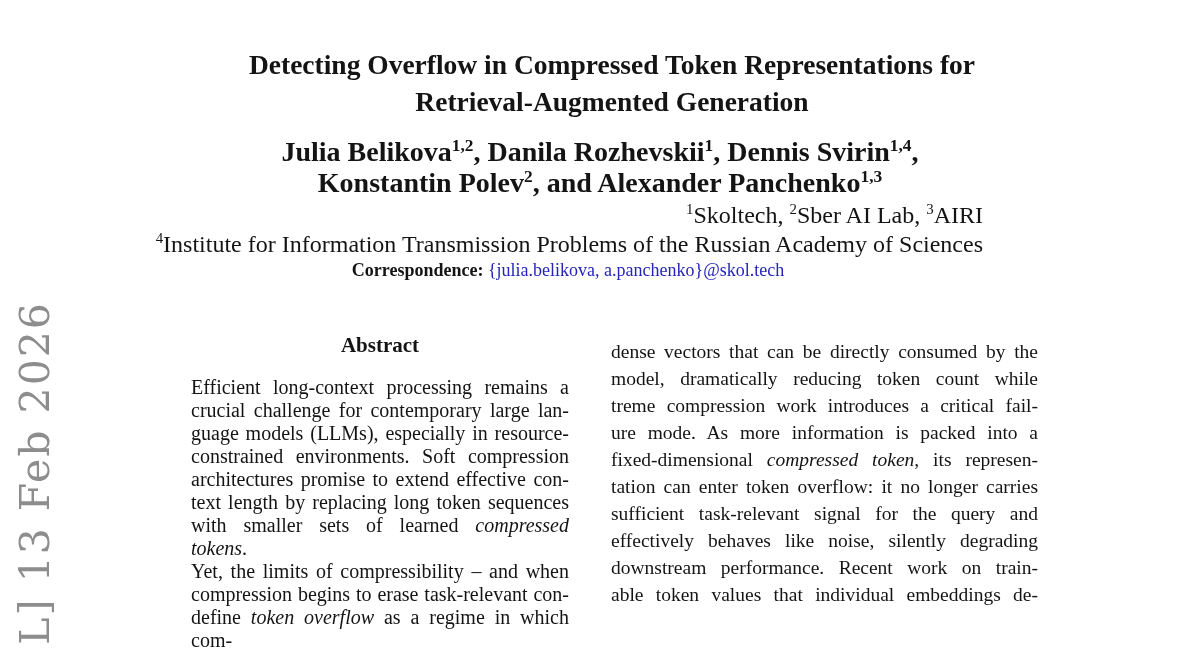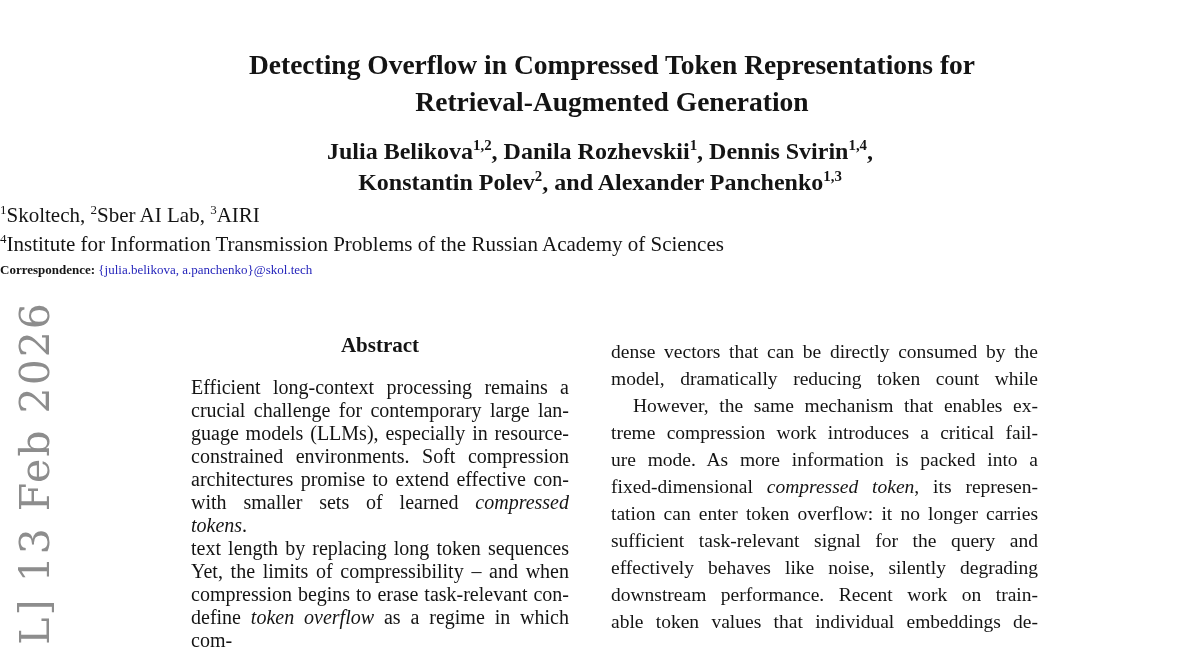--- a/index.html
+++ b/index.html
@@ -26,31 +26,31 @@
   }
   
   .title {
     position: absolute; top: 46px; left: 0; width: 1200px;
     text-align: center; font-weight: bold;
     font-size: 27.5px; line-height: 37px; padding-left: 12px;
   }
   .authors {
     position: absolute; top: 136px; left: 0; width: 1200px;
     text-align: center; font-weight: bold;
-    font-size: 24px; line-height: 31px;
+    font-size: 28px; line-height: 31px;
   }
   .affils {
     position: absolute; top: 201px; left: 0; width: 983px;
-    text-align: left;
-    font-size: 21px; line-height: 29px;
+    text-align: right;
+    font-size: 24px; line-height: 29px;
   }
   .correspondence {
     position: absolute; top: 259px; left: 0; width: 1136px;
-    text-align: left;
-    font-size: 13px; line-height: 22px;
+    text-align: center;
+    font-size: 18px; line-height: 22px;
   }
   .correspondence .label { font-weight: bold; }
   
   .col-abstract {
     position: absolute; left: 191px; top: 332px; width: 378px;
   }
   .abs-heading {
     text-align: center; font-weight: bold;
     font-size: 21px; line-height: 26px;
     margin-bottom: 18px;
@@ -95,33 +95,32 @@
 </div>
 
 <div class="col-abstract">
   <div class="abs-heading">Abstract</div>
   <div class="abs-body">
       <div class="jline"><span>Efficient long-context processing remains a</span></div>
       <div class="jline"><span>crucial challenge for contemporary large lan-</span></div>
       <div class="jline"><span>guage models (LLMs), especially in resource-</span></div>
       <div class="jline"><span>constrained environments.  Soft compression</span></div>
       <div class="jline"><span>architectures promise to extend effective con-</span></div>
+      <div class="jline"><span>text length by replacing long token sequences</span></div>
       <div class="jline"><span>with smaller sets of learned </span><span class="i">compressed tokens</span><span>.</span></div>
-      <div class="jline"><span>text length by replacing long token sequences</span></div>
       <div class="jline"><span>Yet, the limits of compressibility – and when</span></div>
       <div class="jline"><span>compression begins to erase task-relevant con-</span></div>
       <div class="jline"><span>define </span><span class="i">token overflow</span><span> as a regime in which com-</span></div>
       <div class="jline"><span>tent – remain underexplored. In this paper, we</span></div>
     </div>
 </div>
 
 <div class="col-body">
     <div class="jline"><span>dense vectors that can be directly consumed by the</span></div>
     <div class="jline"><span>model, dramatically reducing token count while</span></div>
-    <div class="jline indent"><span>However, the same mechanism that enables ex-</span></div>
     <div class="jline"><span>treme compression work introduces a critical fail-</span></div>
     <div class="jline"><span>ure mode.  As more information is packed into a</span></div>
     <div class="jline"><span>fixed-dimensional </span><span class="i">compressed token</span><span>, its represen-</span></div>
     <div class="jline"><span>tation can enter token overflow: it no longer carries</span></div>
     <div class="jline"><span>sufficient task-relevant signal for the query and</span></div>
     <div class="jline"><span>effectively behaves like noise, silently degrading</span></div>
     <div class="jline"><span>downstream performance.  Recent work on train-</span></div>
     <div class="jline"><span>able token values that individual embeddings de-</span></div>
   </div>
 

